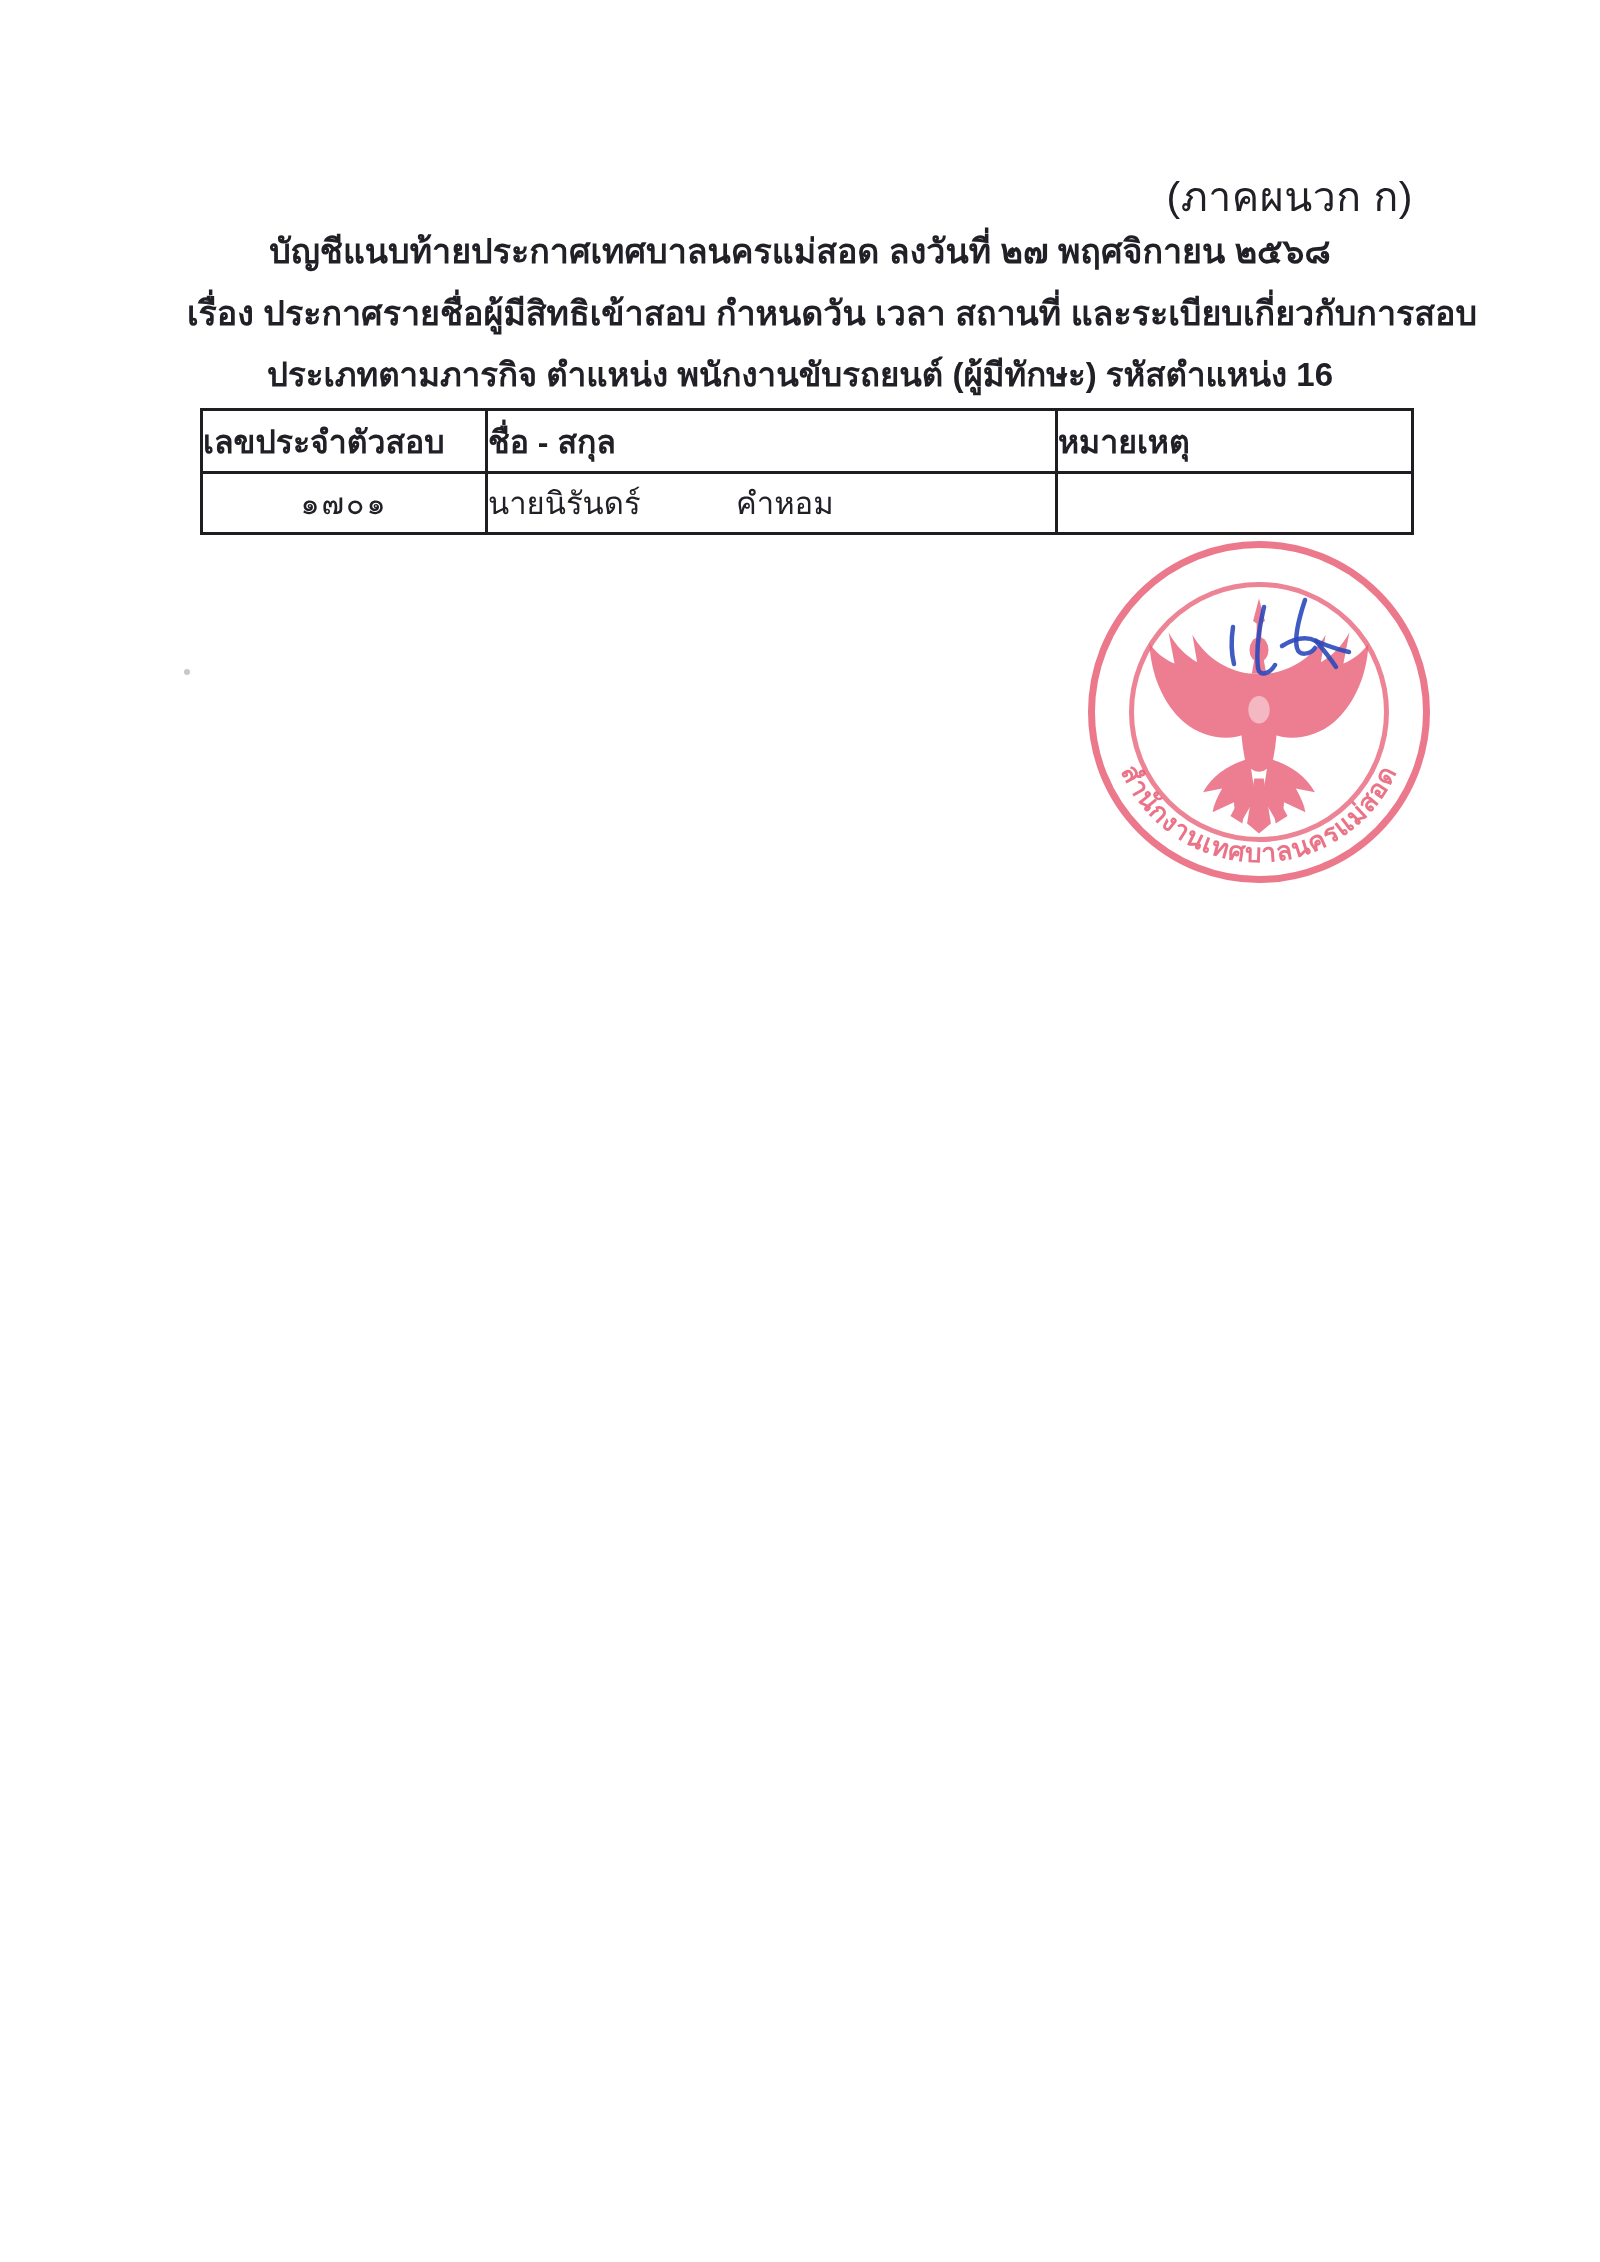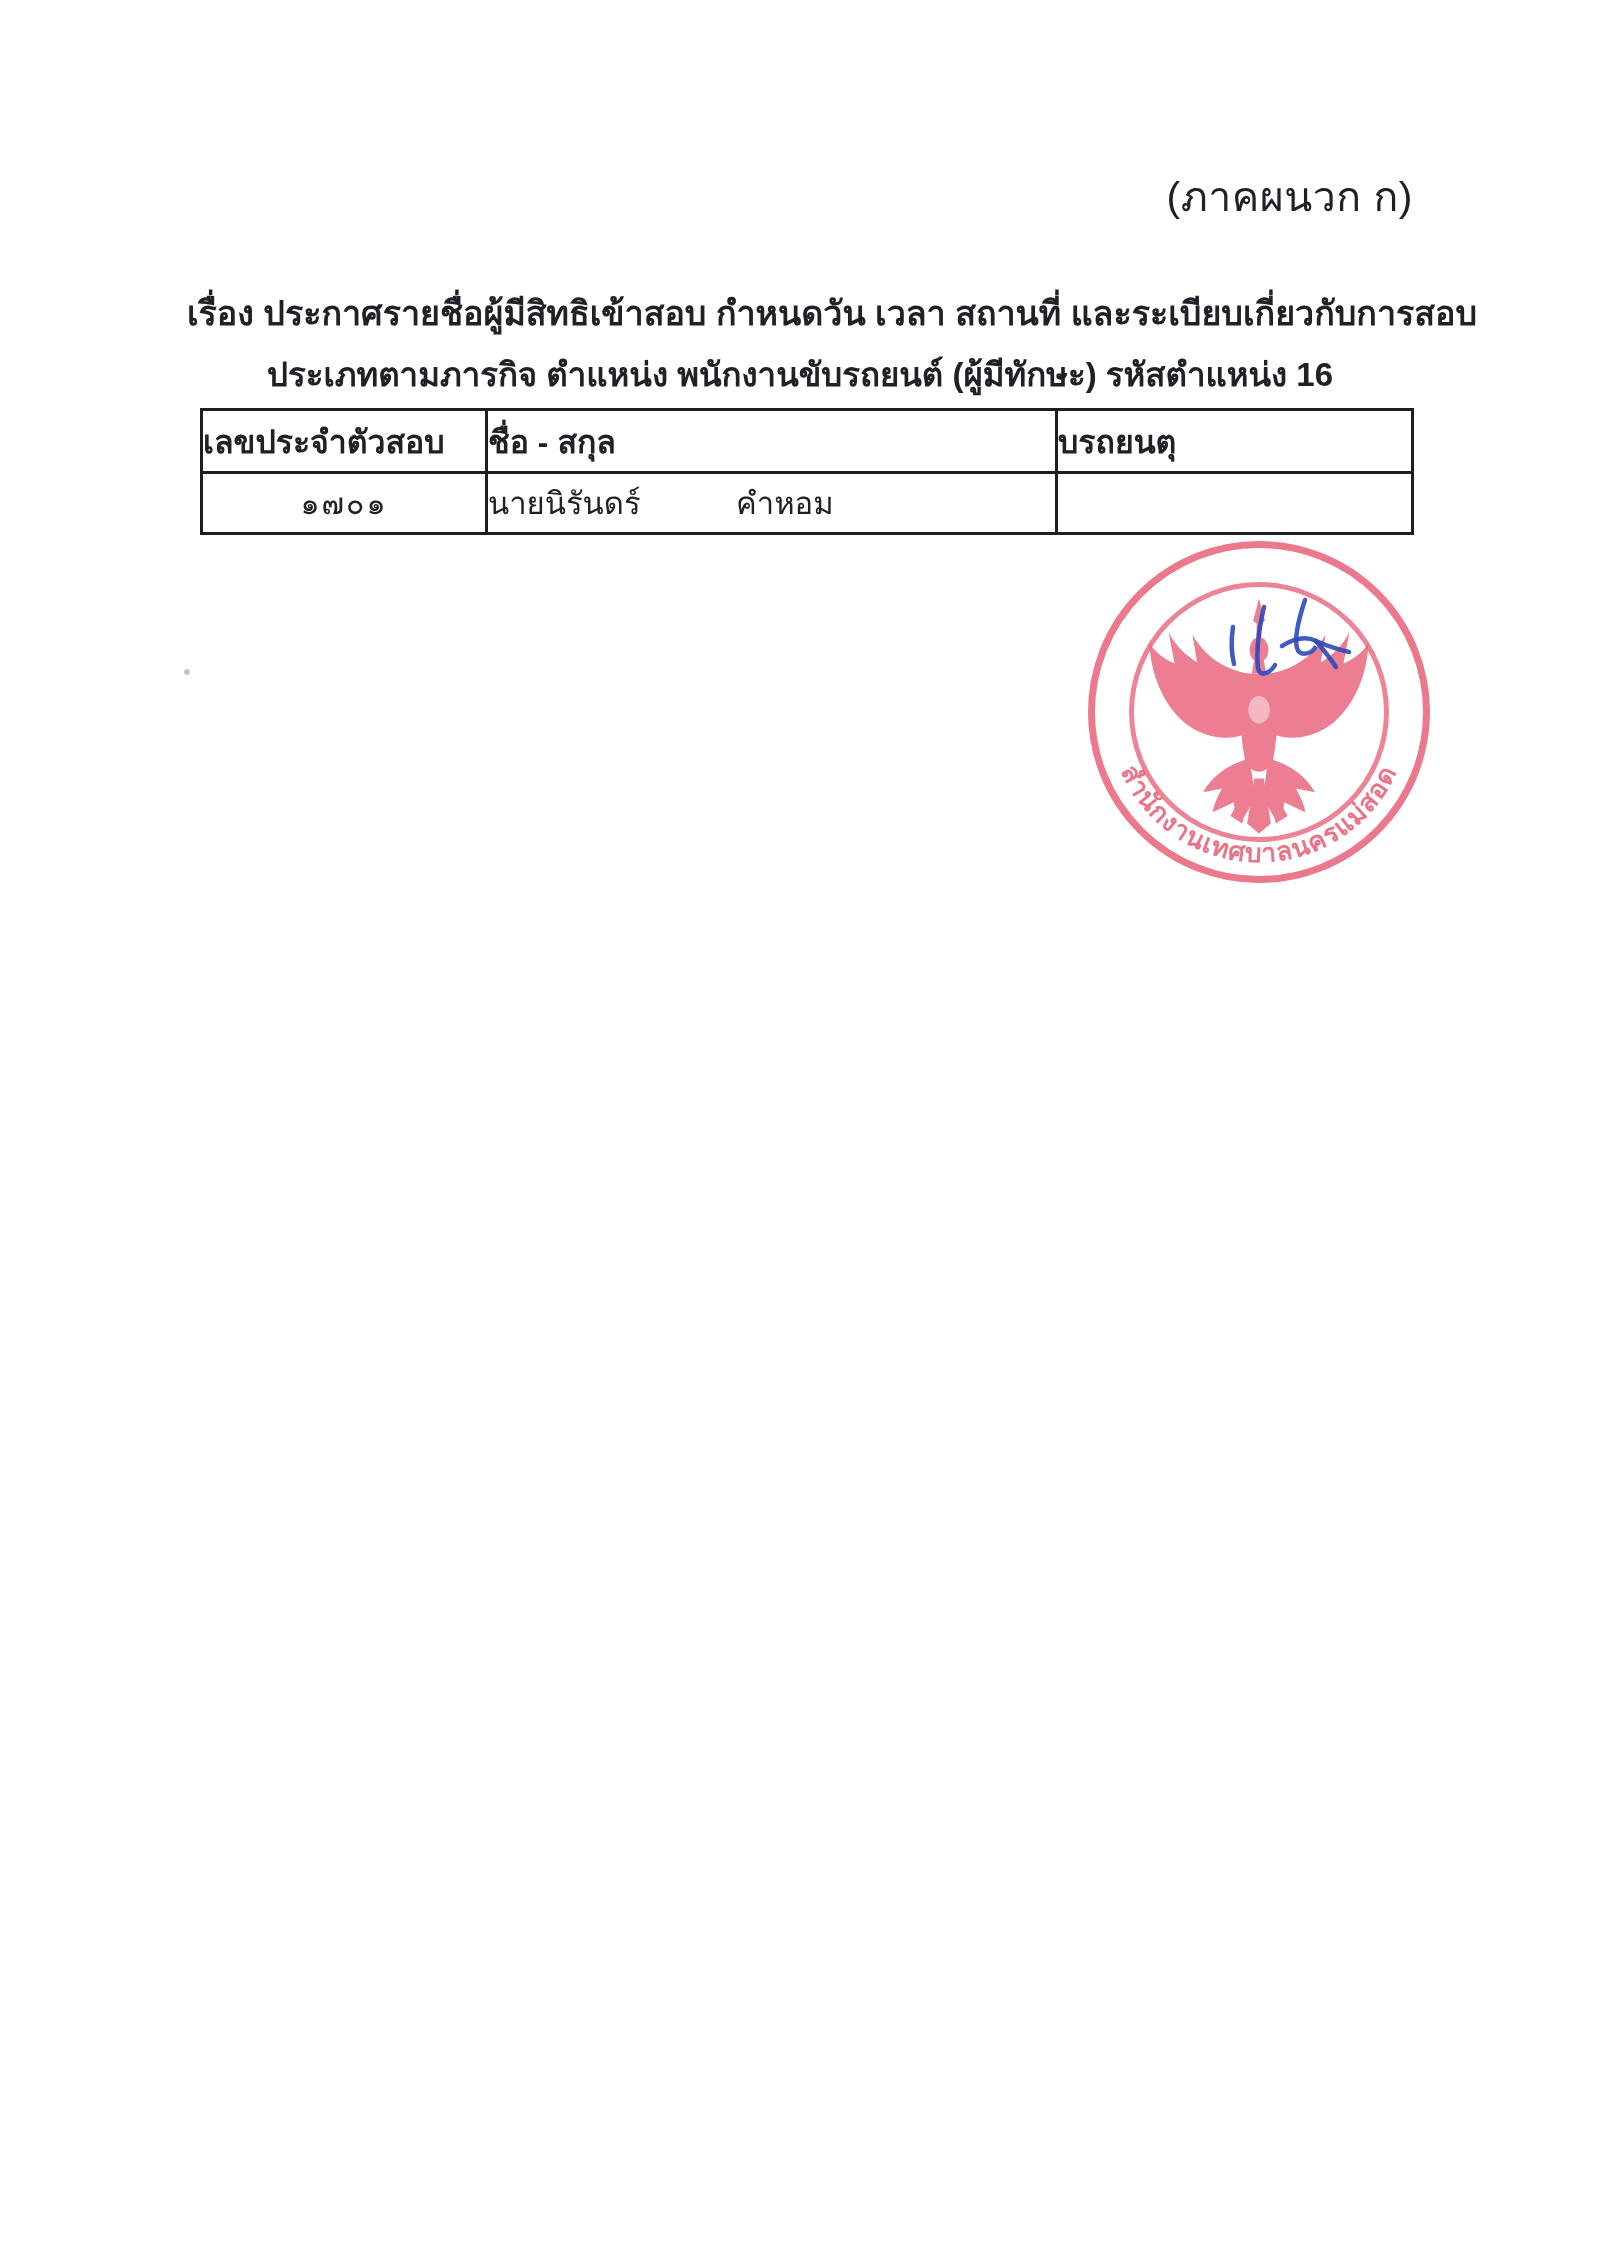--- a/index.html
+++ b/index.html
@@ -86,34 +86,35 @@
     border-radius:50%;background:#8f8f93;opacity:.5;
   }
 </style>
 </head>
 <body>
 
 <div class="page">
 
   <div class="appendix">(ภาคผนวก ก)</div>
 
+  <div class="title-line title-1">บัญชีแนบท้ายประกาศเทศบาลนครแม่สอด ลงวันที่ ๒๗ พฤศจิกายน ๒๕๖๘</div>
   <div class="title-line title-2">เรื่อง ประกาศรายชื่อผู้มีสิทธิเข้าสอบ กำหนดวัน เวลา สถานที่ และระเบียบเกี่ยวกับการสอบ</div>
   <div class="title-line title-3">ประเภทตามภารกิจ ตำแหน่ง พนักงานขับรถยนต์ (ผู้มีทักษะ) รหัสตำแหน่ง 16</div>
 
   <table class="candidates">
     <colgroup>
         <col class="c1">
         <col class="c2">
         <col class="c3">
       </colgroup>
     <thead>
       <tr>
         <th>เลขประจำตัวสอบ</th>
         <th>ชื่อ - สกุล</th>
-        <th>บรถยนตุ</th>
+        <th>หมายเหตุ</th>
       </tr>
     </thead>
     <tbody>
       <tr>
         <td class="exam-no">๑๗๐๑</td>
         <td class="name-cell">
           <span class="fname">นายนิรันดร์</span><span class="lname">คำหอม</span>
         </td>
         <td class="remark-cell"></td>
       </tr>

